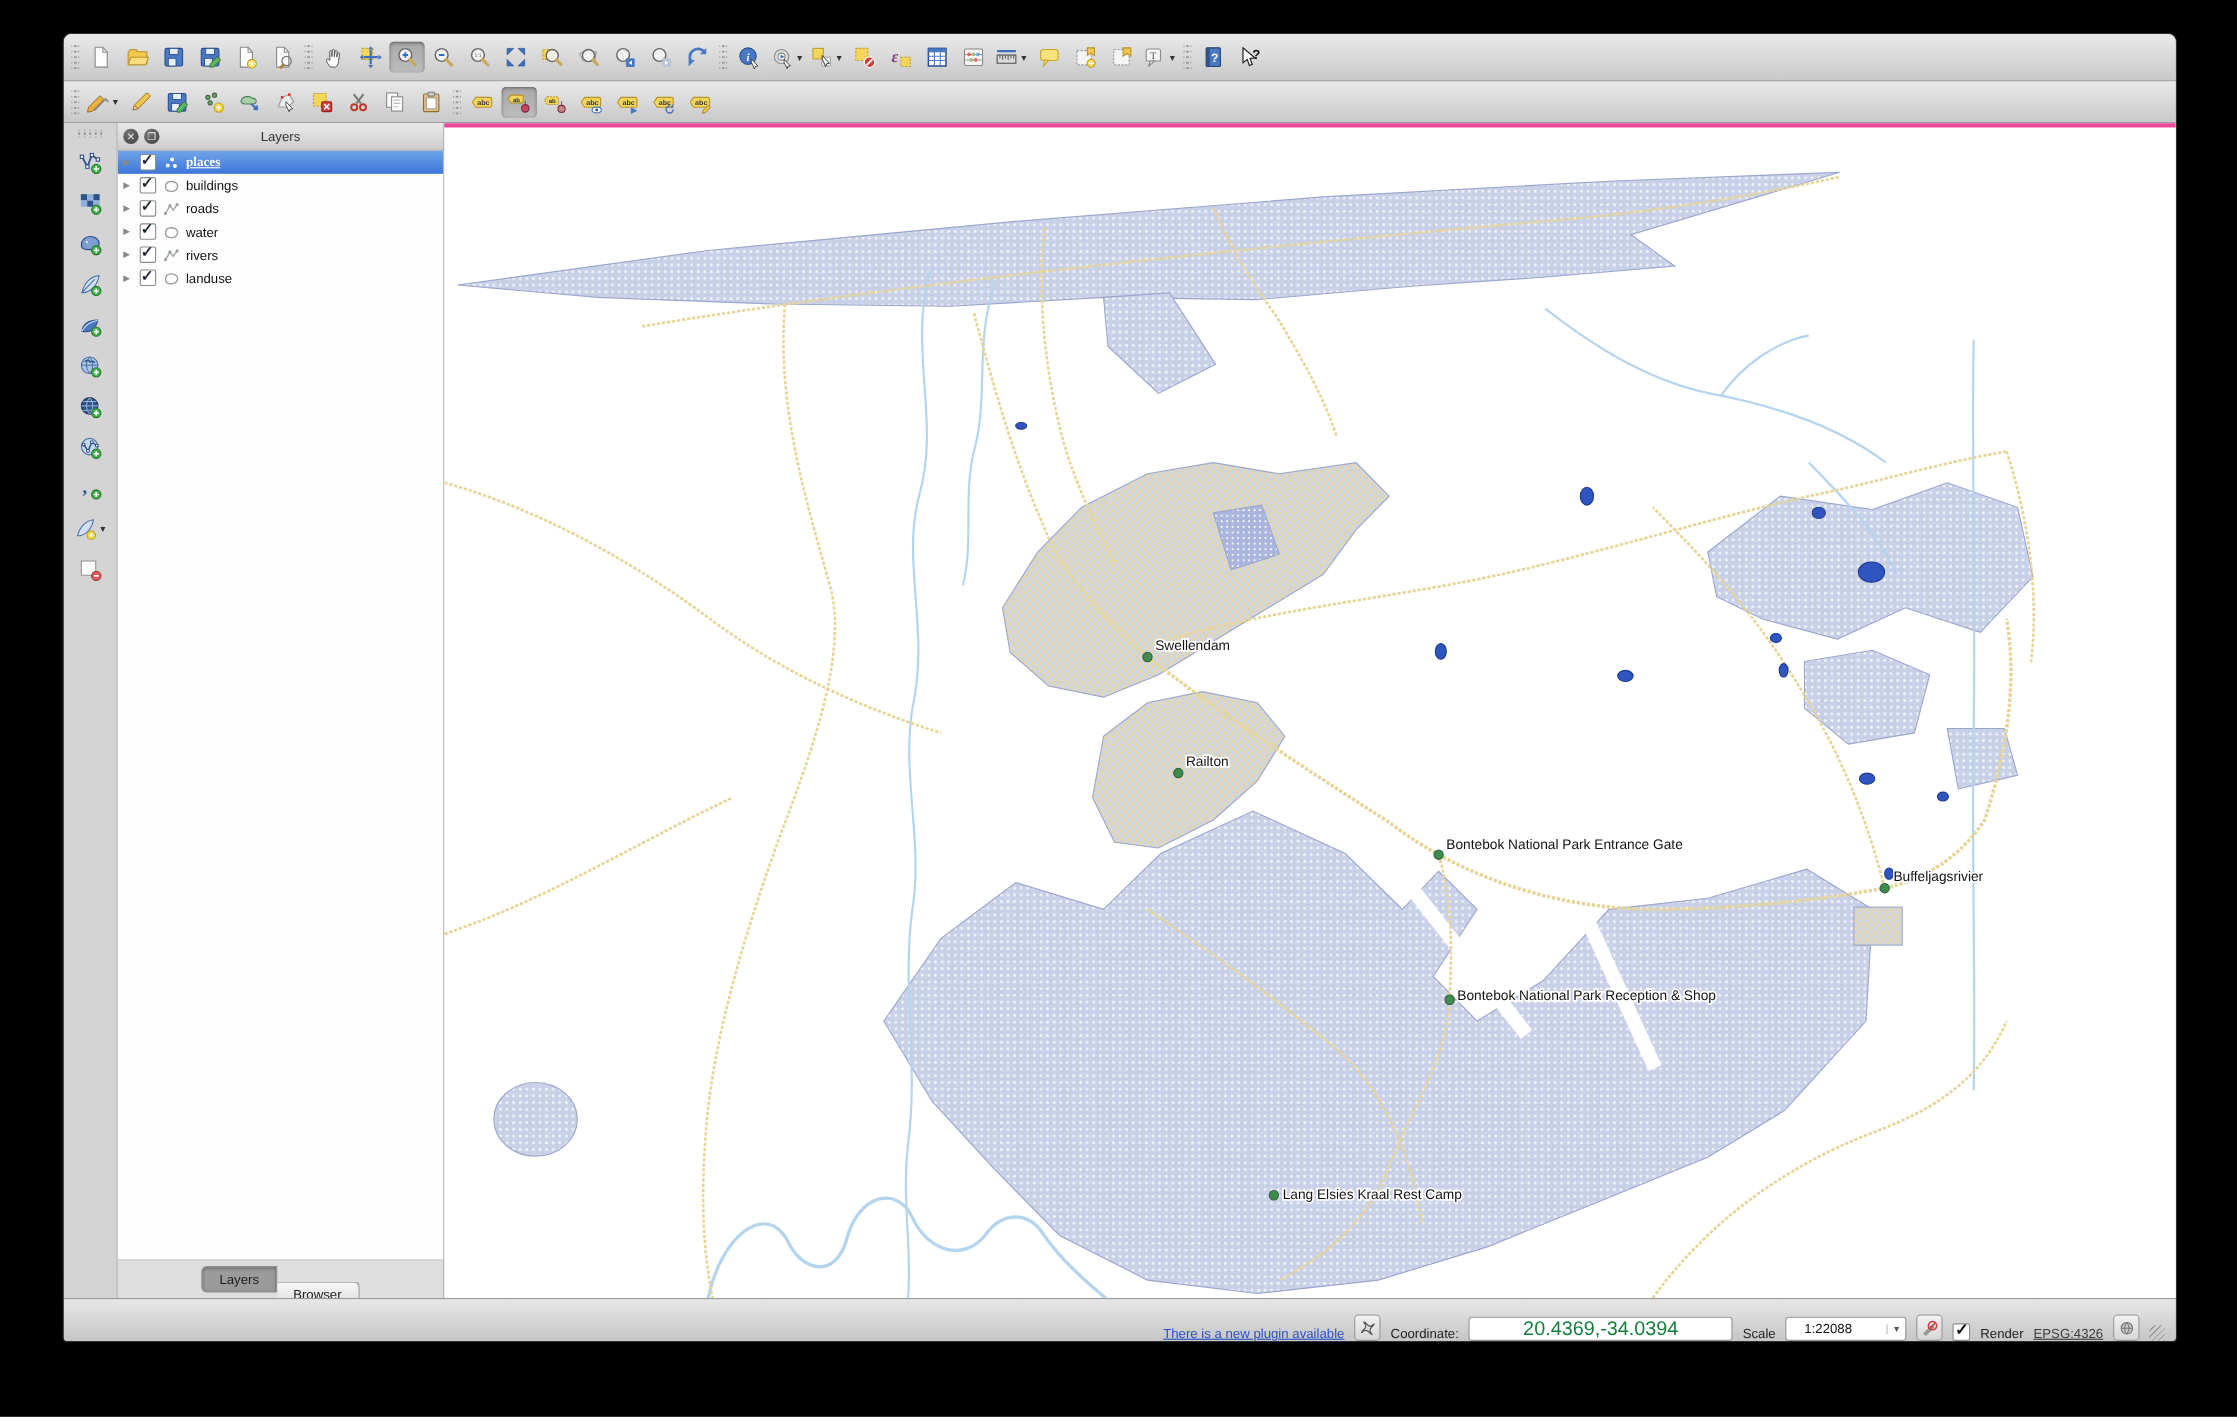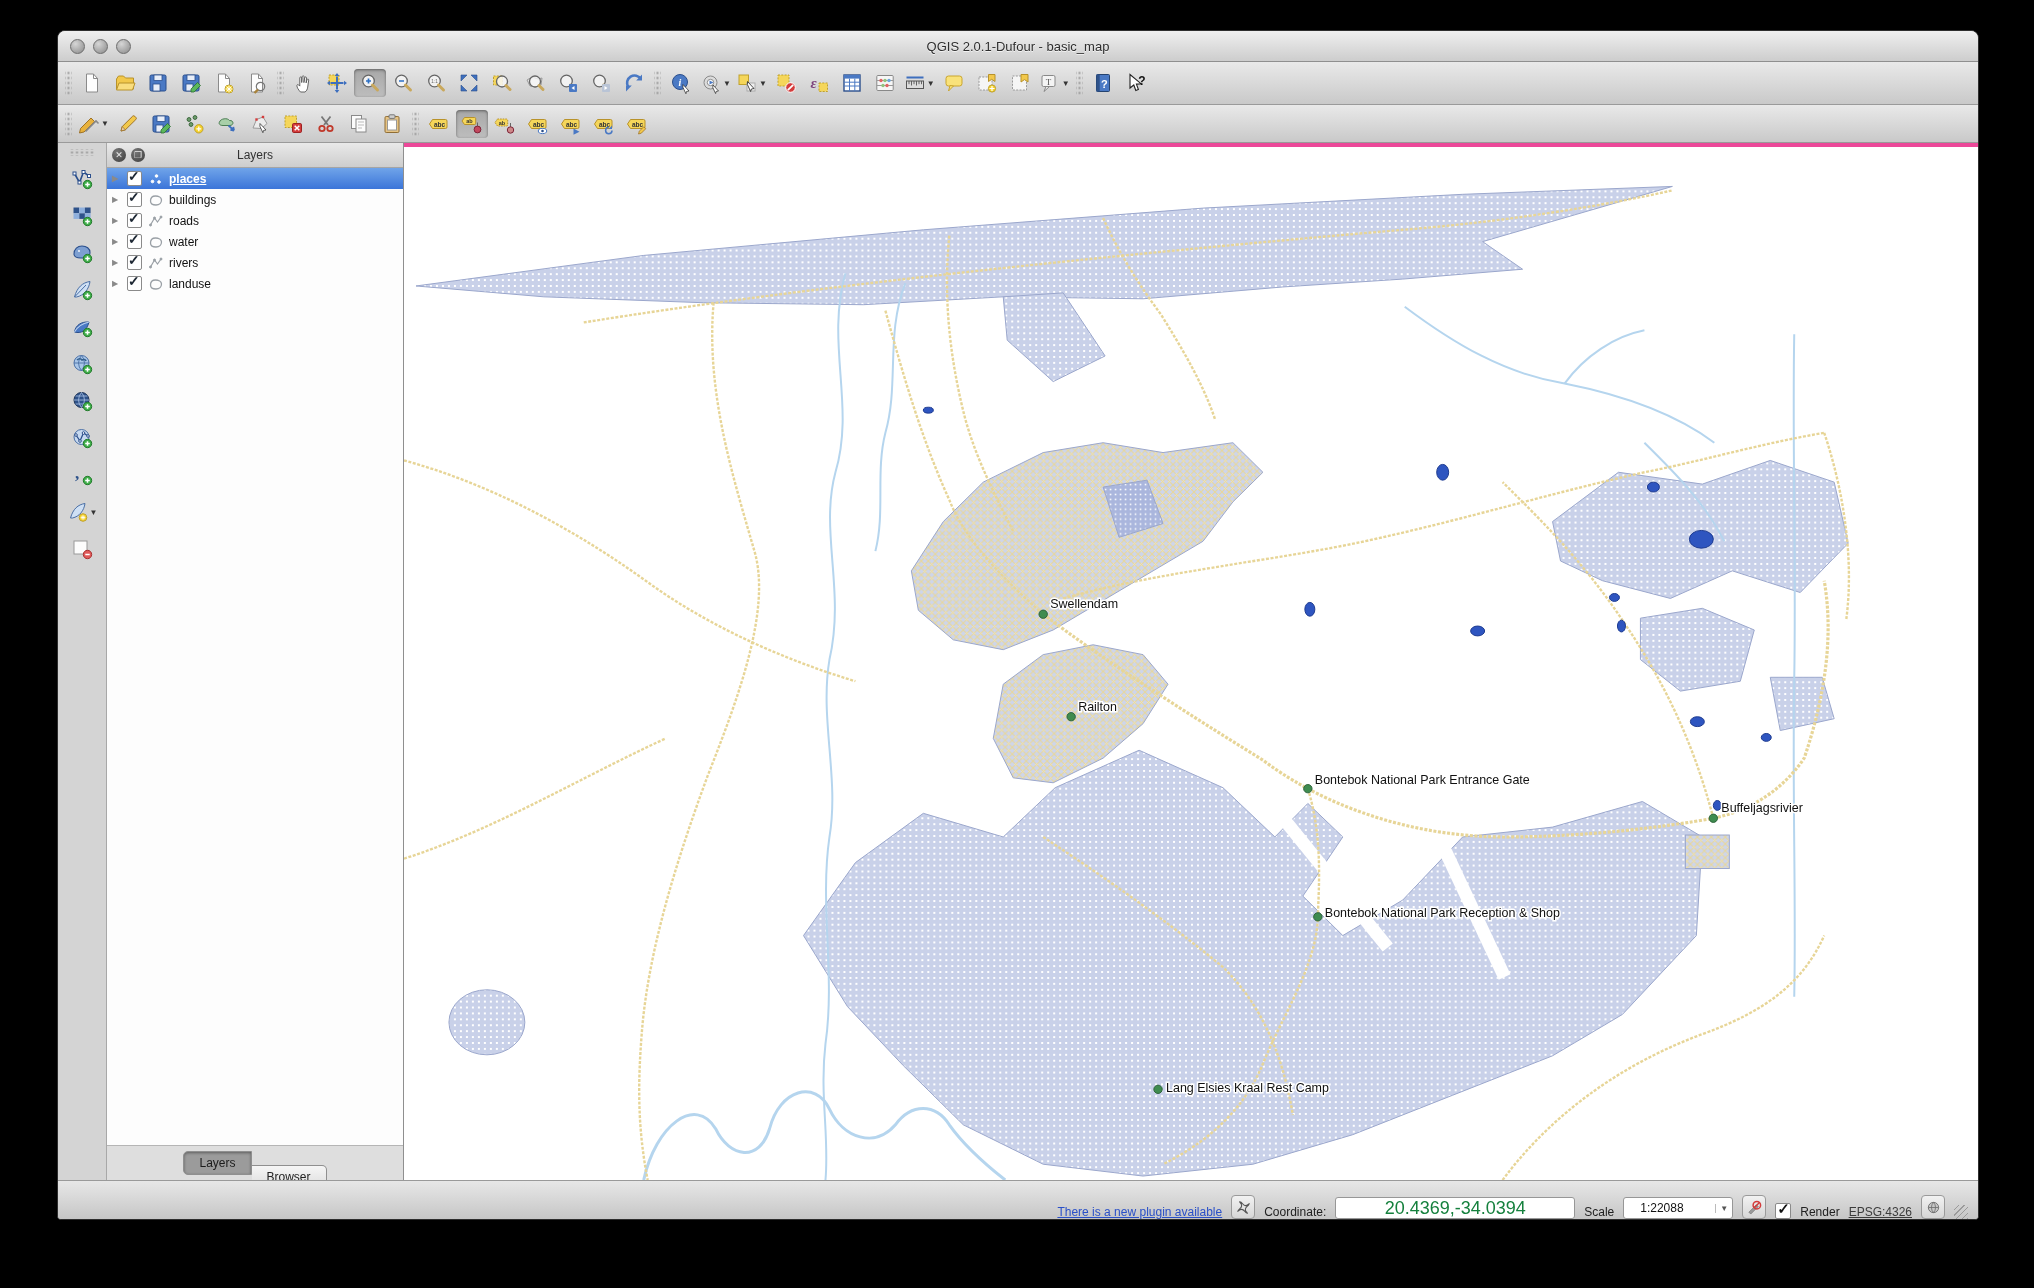--- a/index.html
+++ b/index.html
@@ -42,21 +42,21 @@
   .dock-btns{position:absolute;left:5px;top:5px;display:flex;gap:5px;}
   .dock-btn{width:14px;height:14px;border-radius:50%;background:radial-gradient(circle at 35% 30%,#777,#3c3c3c);
             color:#e8e8e8;font-size:9px;line-height:14px;text-align:center;}
   .layer-list{flex:1;background:#fdfdfd;border-bottom:1px solid #b5b5b5;overflow:hidden;}
   .layer-row{height:21px;display:flex;align-items:center;gap:6px;padding-left:5px;font-size:12px;color:#111;}
   .layer-row .tri{font-size:8px;color:#8a8a8a;width:9px;}
   .layer-row .cb{width:13px;height:13px;background:#fff;border:1px solid #8a8a8a;border-radius:2px;
                  position:relative;flex:0 0 13px;}
   .layer-row .cb::after{content:"✓";position:absolute;left:0px;top:-4px;font-size:14px;font-weight:bold;color:#1d2733;}
   .layer-row.selected{background:linear-gradient(#70a4e9,#3b75d9);color:#fff;font-weight:bold;}
-  .layer-row.selected .lbl{text-decoration:underline;}
+  .layer-row.selected .lbl{text-decoration:underline;font-family:Liberation Serif, serif;}
   .tabs{height:34px;flex:0 0 34px;display:flex;align-items:center;justify-content:center;background:#dedede;}
   .tab{font-size:12px;color:#222;padding:4px 15px;border:1px solid #8f8f8f;
        background:linear-gradient(#f6f6f6,#dcdcdc);}
   .tab:first-child{border-radius:5px 0 0 5px;}
   .tab:last-child{border-radius:0 5px 5px 0;border-left:none;margin-top:28px;}
   .tab.active{background:#9b9b9b;box-shadow:inset 0 1px 3px rgba(0,0,0,.4);color:#1c1c1c;}
   
   .map{flex:1;background:#fff;position:relative;border-top:4px solid #ec4899;}
   .map svg{display:block;width:100%;height:100%;}
   
@@ -76,28 +76,20 @@
   .sb-check::after{content:"✓";position:absolute;left:1px;top:-4px;font-size:15px;font-weight:bold;color:#111;}
   .crs{color:#3c3c3c;text-decoration:underline;}
   .grip{width:14px;height:14px;background:
         repeating-linear-gradient(135deg,transparent 0 3px,#9a9a9a 3px 4px);}
 </style>
 </head>
 <body>
 
 <div class="window">
 
-  <div class="titlebar">
-    <div class="lights">
-      <div class="light"></div>
-      <div class="light"></div>
-      <div class="light"></div>
-    </div>
-    <div class="title">QGIS 2.0.1-Dufour - basic_map</div>
-  </div>
 
   <div class="toolbar row1">
       <div class="tb-sep"></div>
       <div class="tb-btn">
         <svg viewBox="0 0 22 22" width="22" height="22">
           <path d="M5.5 2h7l4 4.5V20h-11z" fill="#fdfdfd" stroke="#8a8a8a"></path>
           <path d="M12.5 2v4.5H17" fill="none" stroke="#8a8a8a"></path>
         </svg>
       </div>
       <div class="tb-btn">

